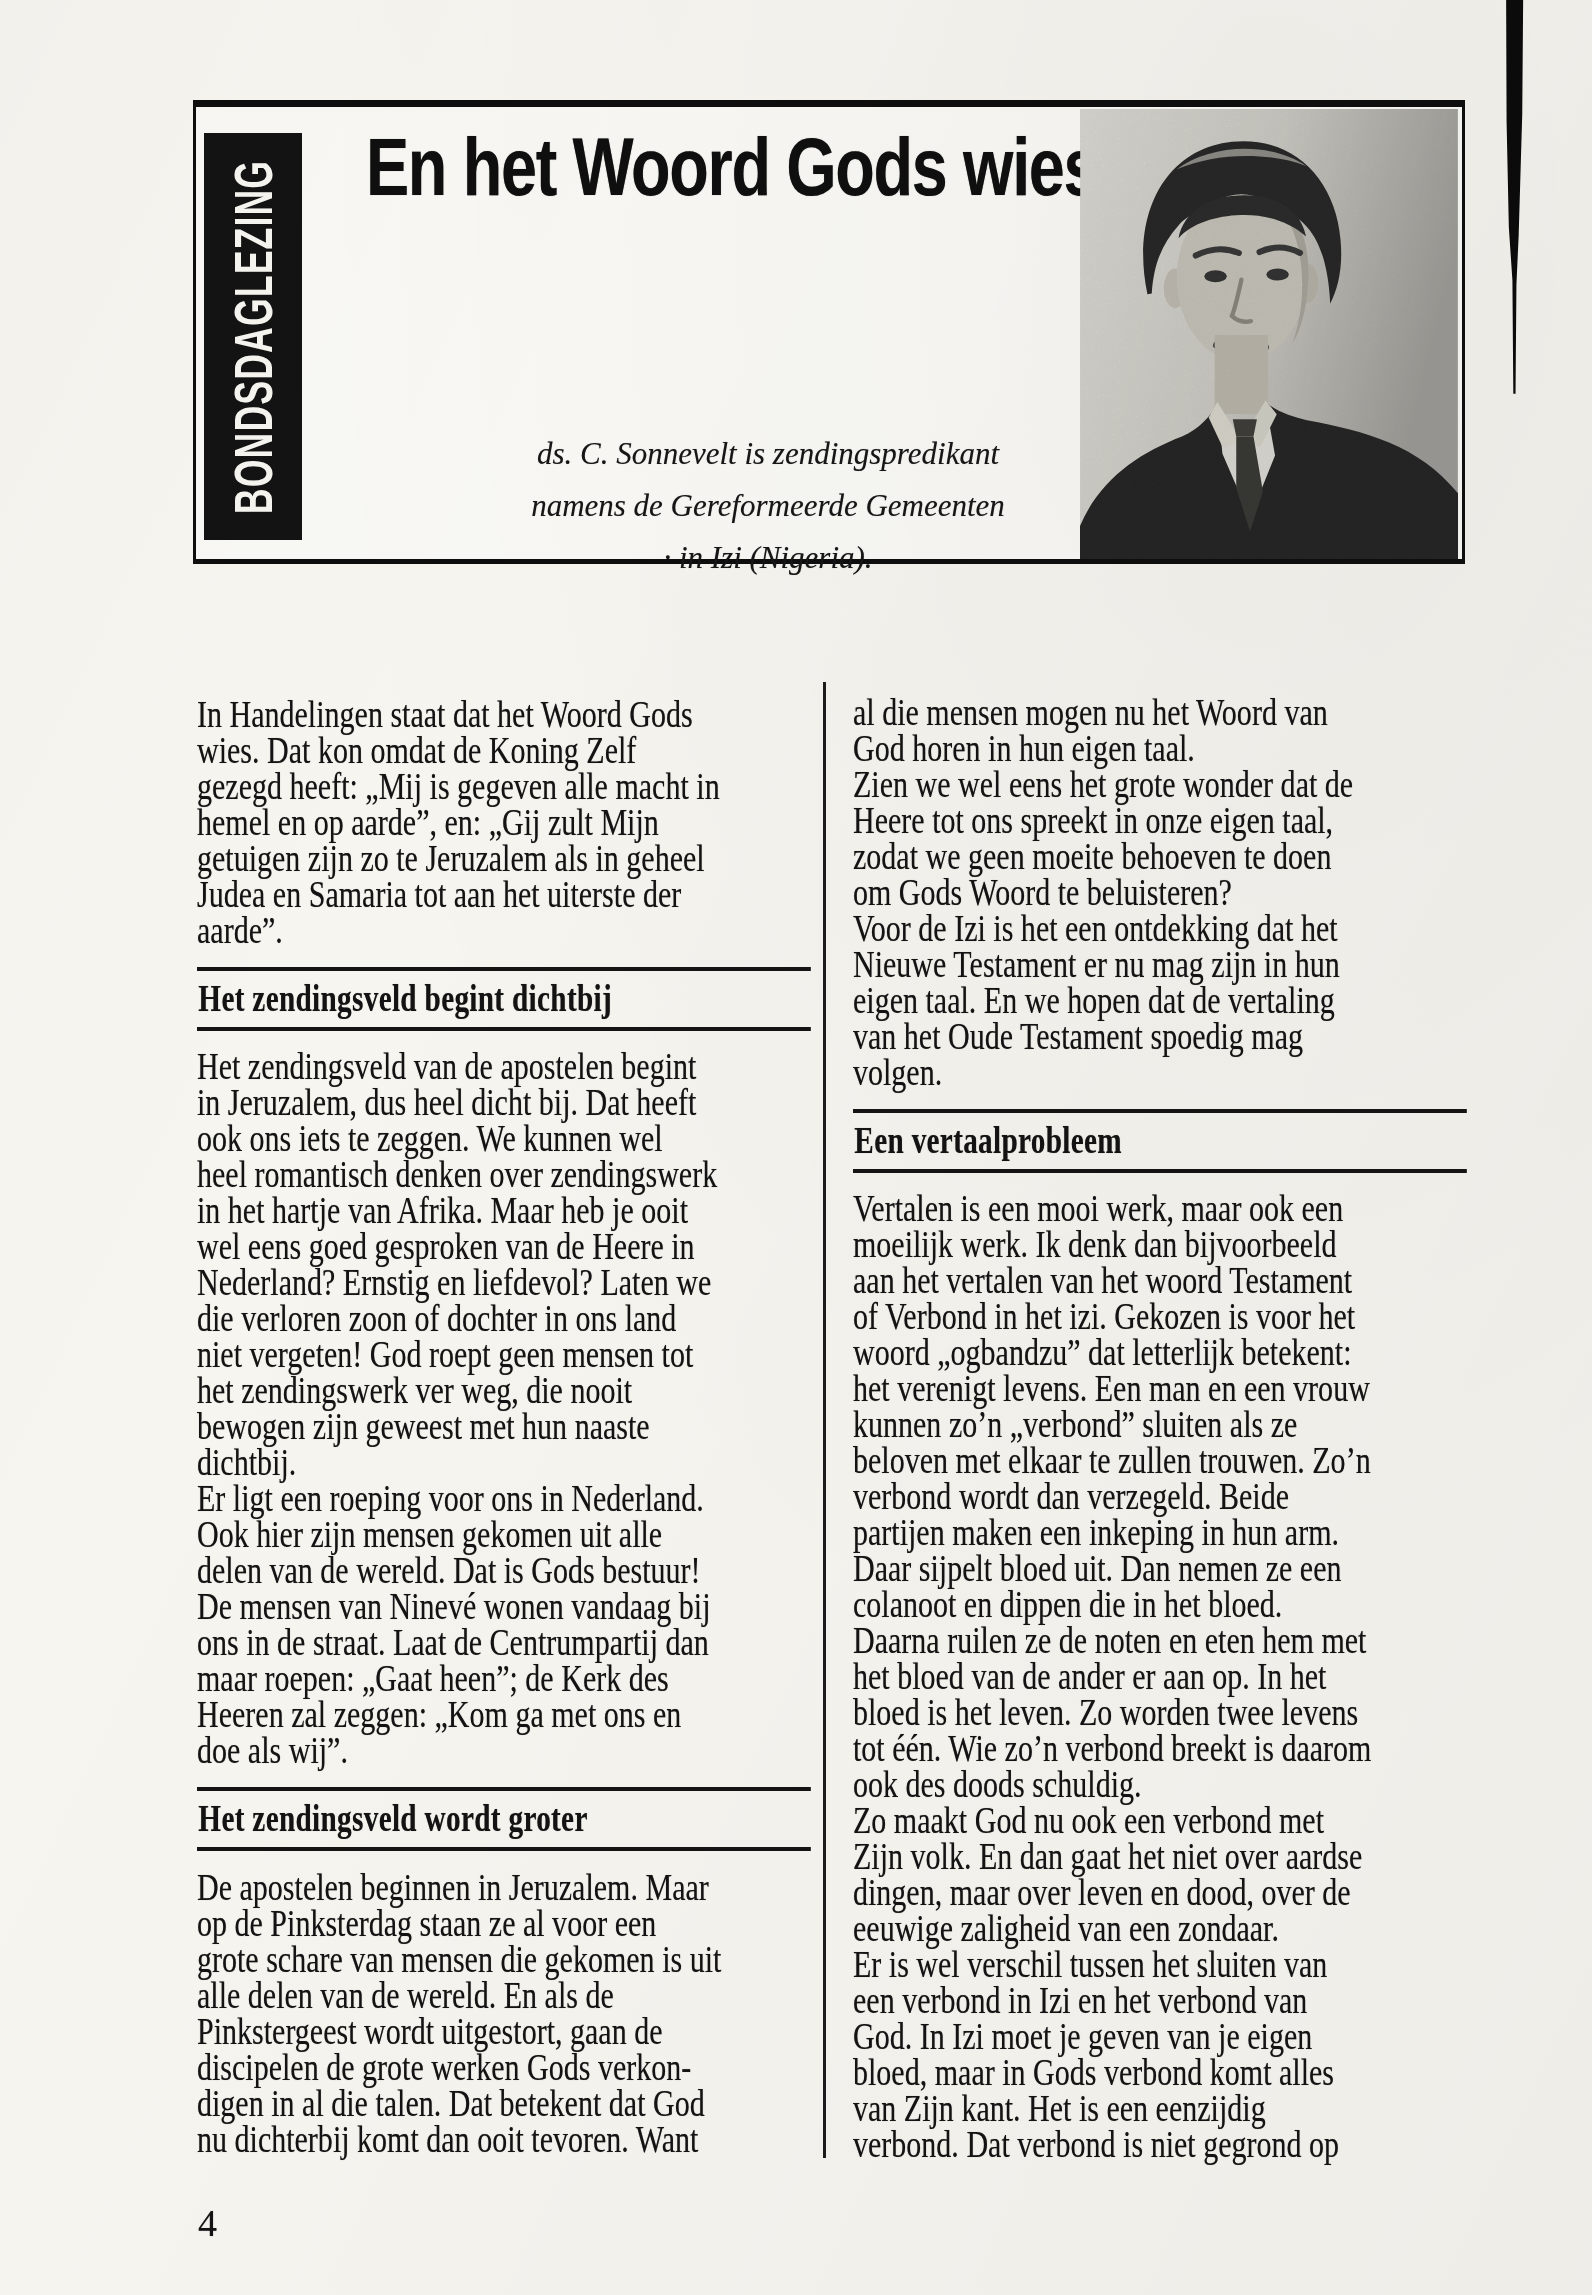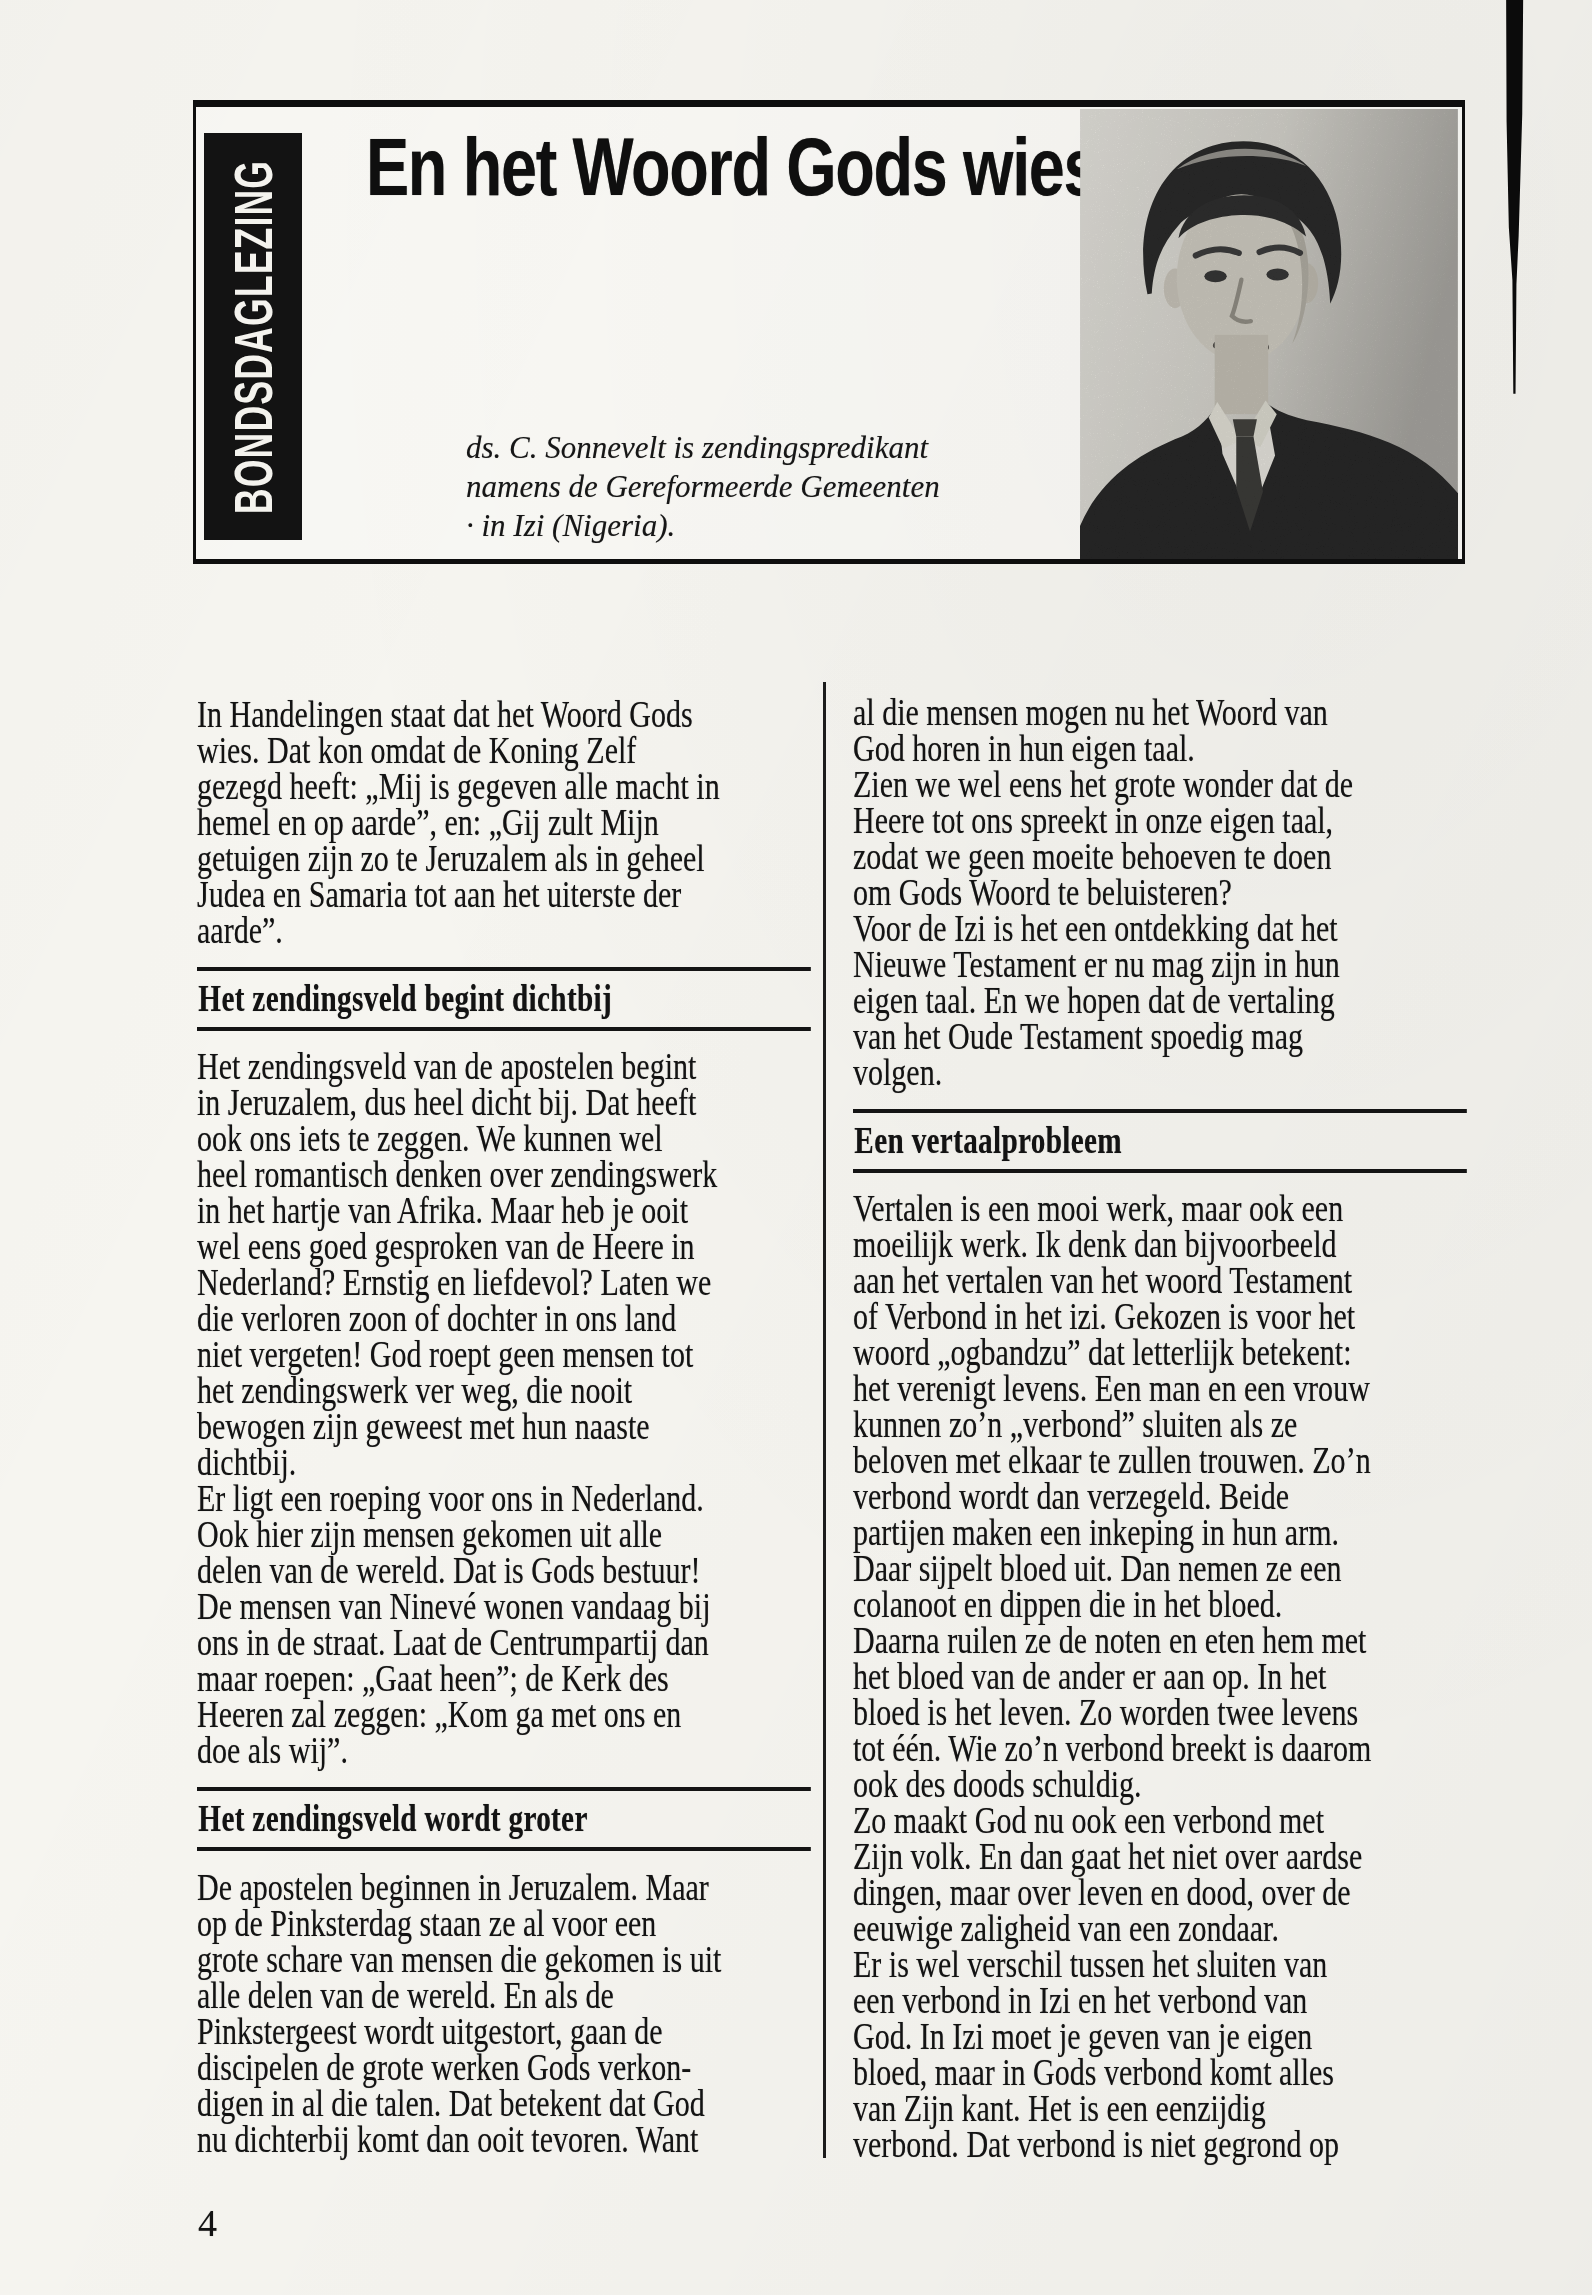--- a/index.html
+++ b/index.html
@@ -37,22 +37,22 @@
     color:#f4f3ee;letter-spacing:1.7px;
   }
   .title{
     position:absolute;left:366px;top:123px;margin:0;white-space:nowrap;
     font-family:"Liberation Sans", sans-serif;font-weight:700;font-size:81px;line-height:1.1;
     letter-spacing:-1.7px;color:#0f0f0f;
     transform:scaleX(0.8);transform-origin:0 0;
     text-shadow:0 0 0.9px rgba(0,0,0,0.55);
   }
   .byline{
-    position:absolute;left:466px;top:428px;width:604px;text-align:left;
-    font-style:italic;font-size:31px;line-height:39px;white-space:pre;
+    position:absolute;left:466px;top:428px;width:604px;text-align:center;
+    font-style:italic;font-size:31px;line-height:52px;white-space:pre;
     color:#161616;text-shadow:0 0 0.9px rgba(0,0,0,0.35);
   }
   .photo{position:absolute;left:1080px;top:109px;width:378px;height:450px;}
   .photo svg{display:block;width:100%;height:100%;}
 
   
   .divider{position:absolute;left:823px;top:682px;width:2.6px;height:1476px;background:#1c1c1c;}
   .col{
     position:absolute;width:777px;
     font-size:38px;line-height:36px;

